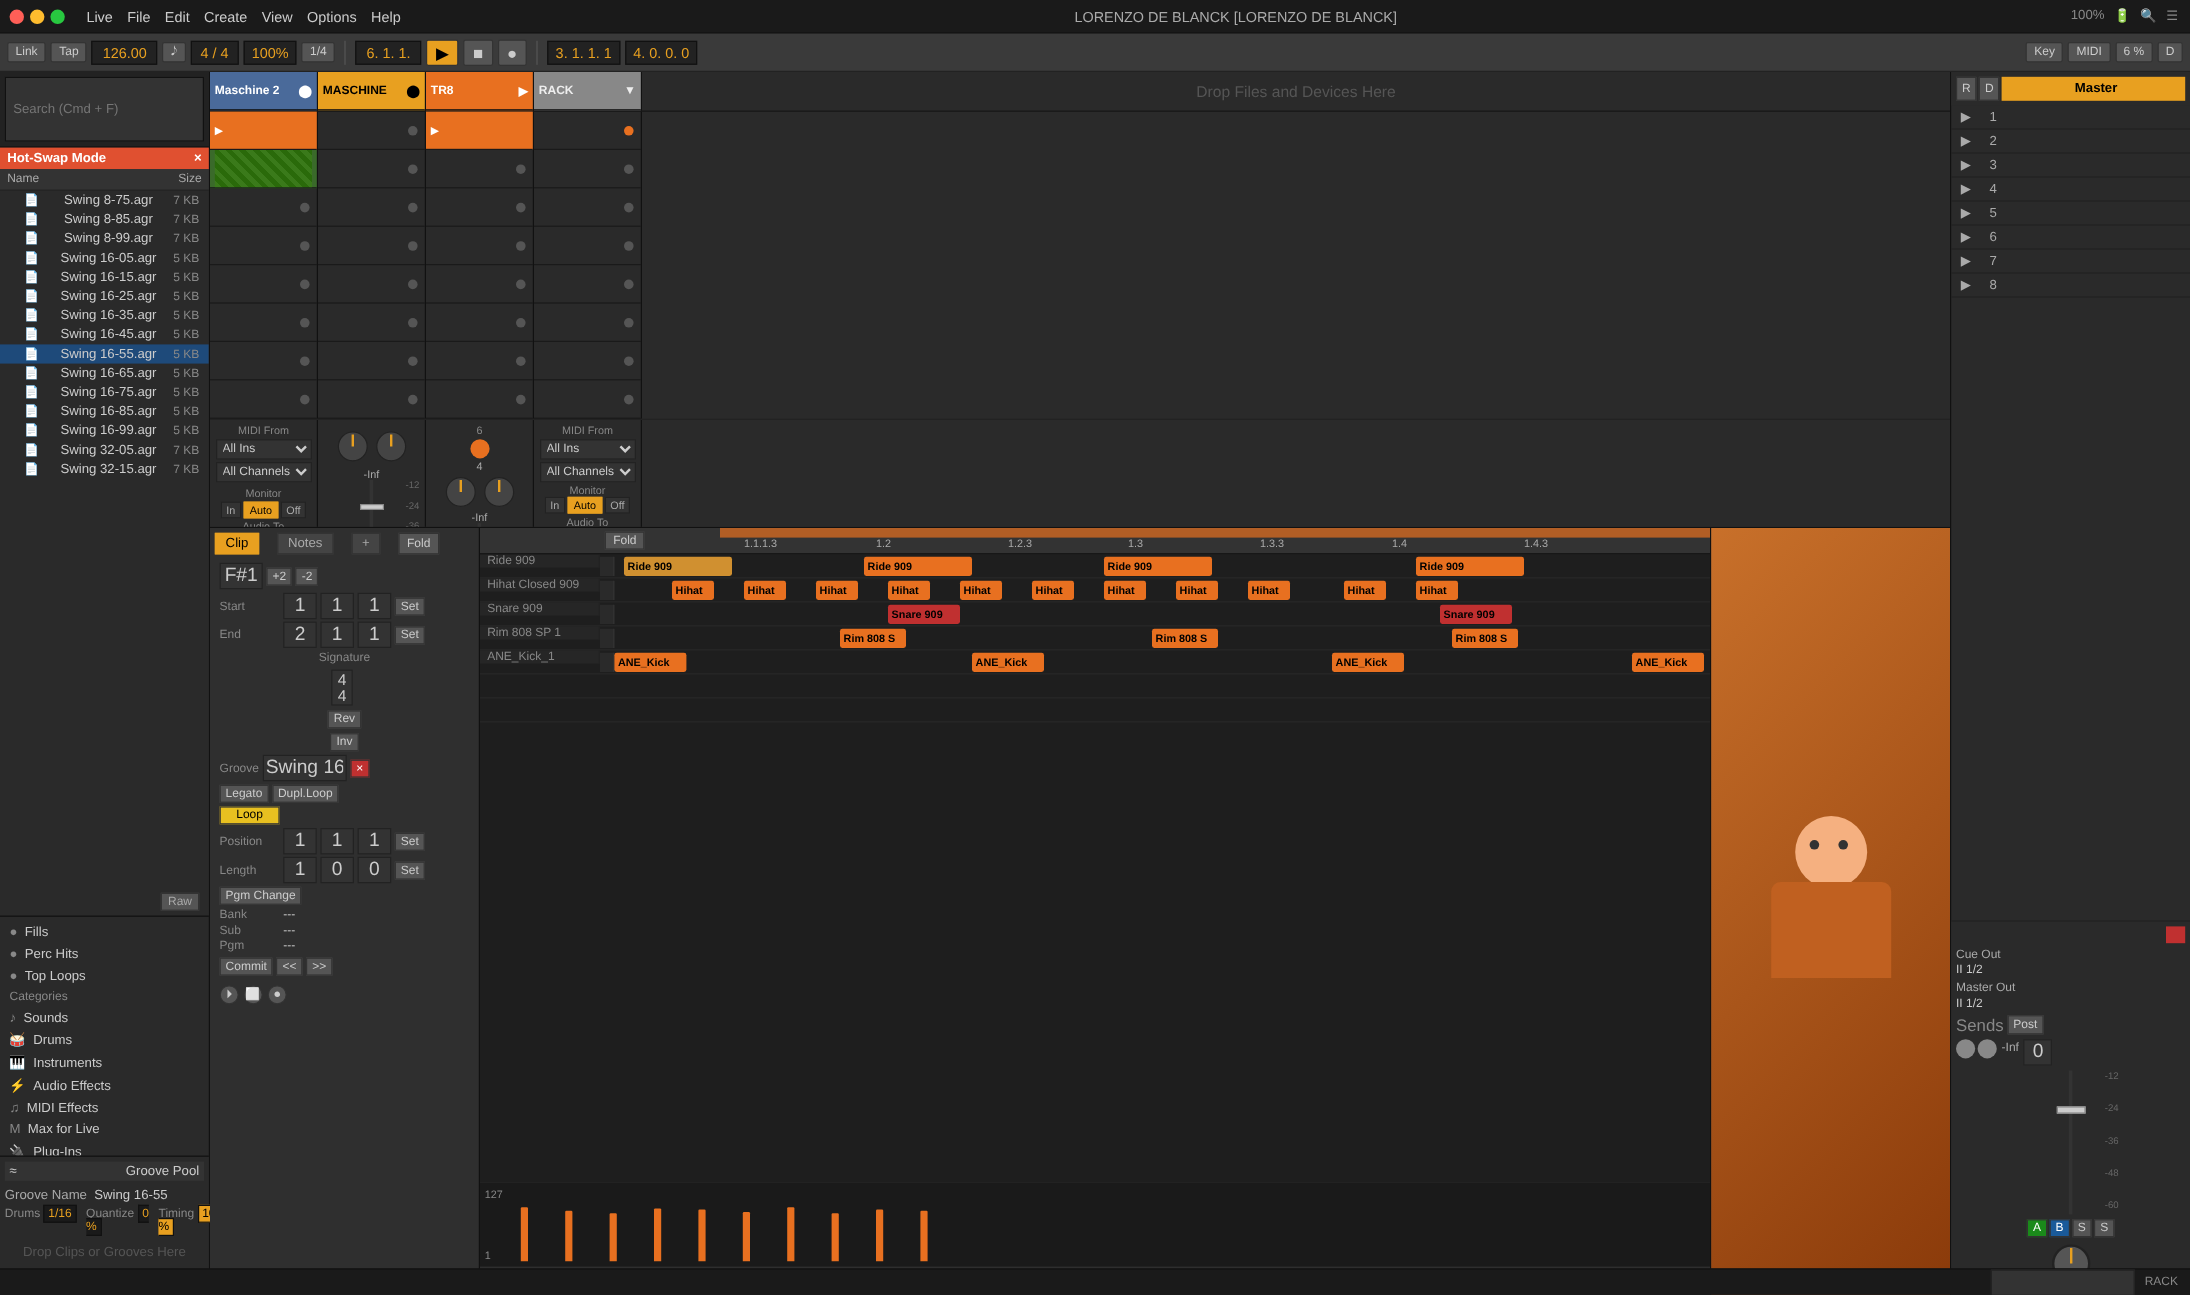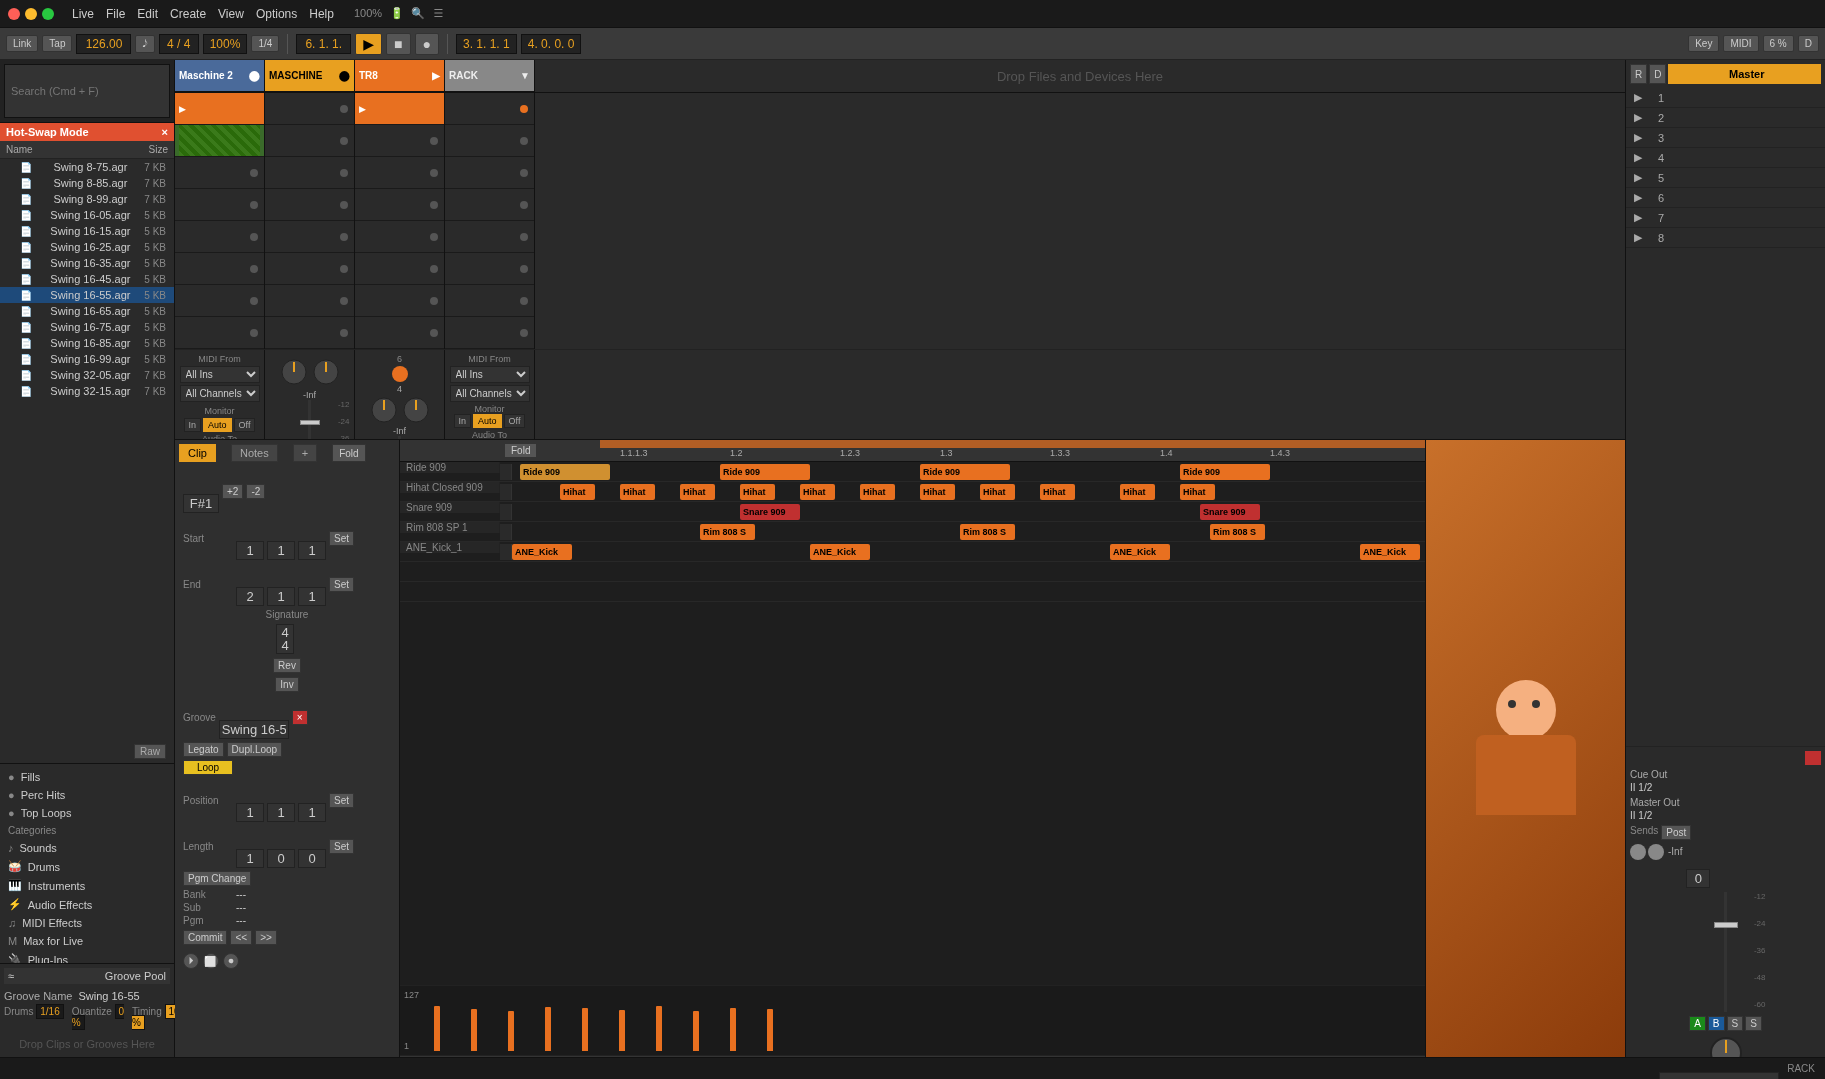--- a/index.html
+++ b/index.html
@@ -409,24 +409,23 @@
       align-items: center;
       gap: 3px;
       margin: 2px 0;
     }
     .mini-label { color: #888; font-size: 10px; min-width: 50px; }
     .mini-input {
       width: 28px;
       background: #333;
       border: 1px solid #222;
       color: #ccc;
-      font-size: 13px;
+      font-size: 16px;
       padding: 1px 2px;
       text-align: center;
-      margin-top: 25px;
     }
     .mini-btn {
       background: #555;
       border: 1px solid #333;
       color: #ccc;
       font-size: 10px;
       padding: 1px 4px;
       cursor: pointer;
     }
     .mini-btn.active-loop { background: #e8c020; color: #000; }
@@ -507,20 +506,21 @@
   </div>
   <div style="display:flex;gap:12px;padding:0 10px;font-size:12px;">
     <span style="cursor:pointer;color:#ccc;">Live</span>
     <span style="cursor:pointer;color:#ccc;">File</span>
     <span style="cursor:pointer;color:#ccc;">Edit</span>
     <span style="cursor:pointer;color:#ccc;">Create</span>
     <span style="cursor:pointer;color:#ccc;">View</span>
     <span style="cursor:pointer;color:#ccc;">Options</span>
     <span style="cursor:pointer;color:#ccc;">Help</span>
   </div>
+  <div class="title-bar">LORENZO DE BLANCK  [LORENZO DE BLANCK]</div>
   <div style="display:flex;gap:8px;padding:0 10px;font-size:11px;color:#888;">
     <span>100%</span>
     <span>🔋</span>
     <span>🔍</span>
     <span>☰</span>
   </div>
 </div>
 
 <div id="transport-bar">
   <button class="transport-btn">Link</button>
@@ -1231,21 +1231,21 @@
         <div style="width:16px;height:14px;background:#c03030;"></div>
       </div>
 
       <div style="font-size:10px;color:#aaa;margin-bottom:2px;">Cue Out</div>
       <div style="font-size:10px;color:#ccc;margin-bottom:4px;">II 1/2</div>
 
       <div style="font-size:10px;color:#aaa;margin-bottom:2px;">Master Out</div>
       <div style="font-size:10px;color:#ccc;margin-bottom:4px;">II 1/2</div>
 
       <div style="display:flex;gap:3px;margin-bottom:4px;">
-        <span style="font-size:10px;color:#888;">Sends</span>
+        <span style="font-size:14px;color:#888;">Sends</span>
         <button class="mini-btn">Post</button>
       </div>
       <div style="display:flex;gap:2px;margin-bottom:4px;">
         <div style="width:16px;height:16px;border-radius:50%;background:#888;"></div>
         <div style="width:16px;height:16px;border-radius:50%;background:#888;"></div>
         <div style="font-size:10px;color:#aaa;padding:2px;">-Inf</div>
         <input class="mini-input" value="0" style="width: 24px;">
       </div>
 
       <div style="display:flex;justify-content:center;margin:4px 0;">

